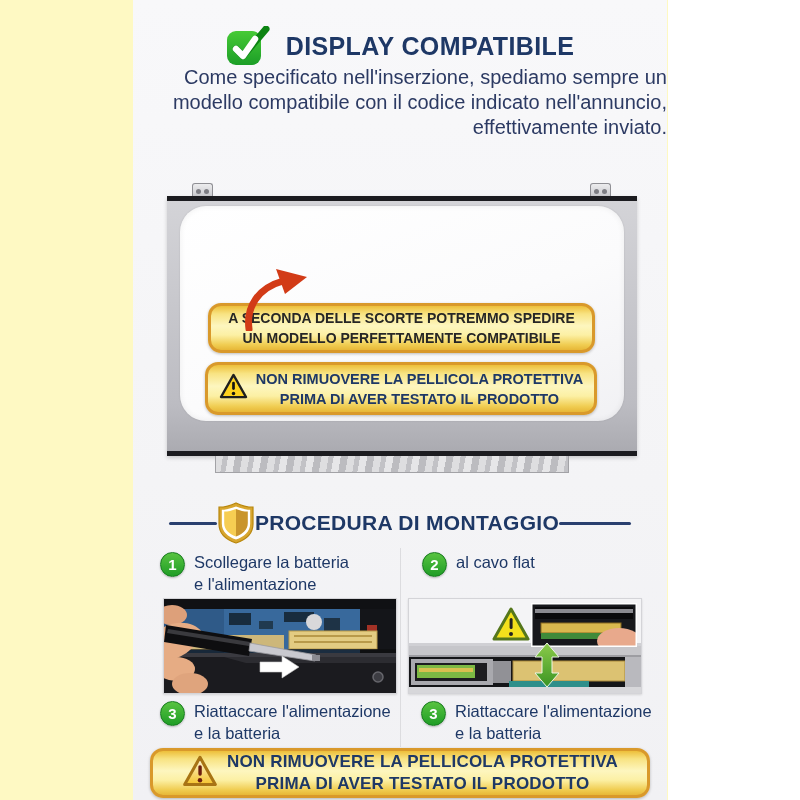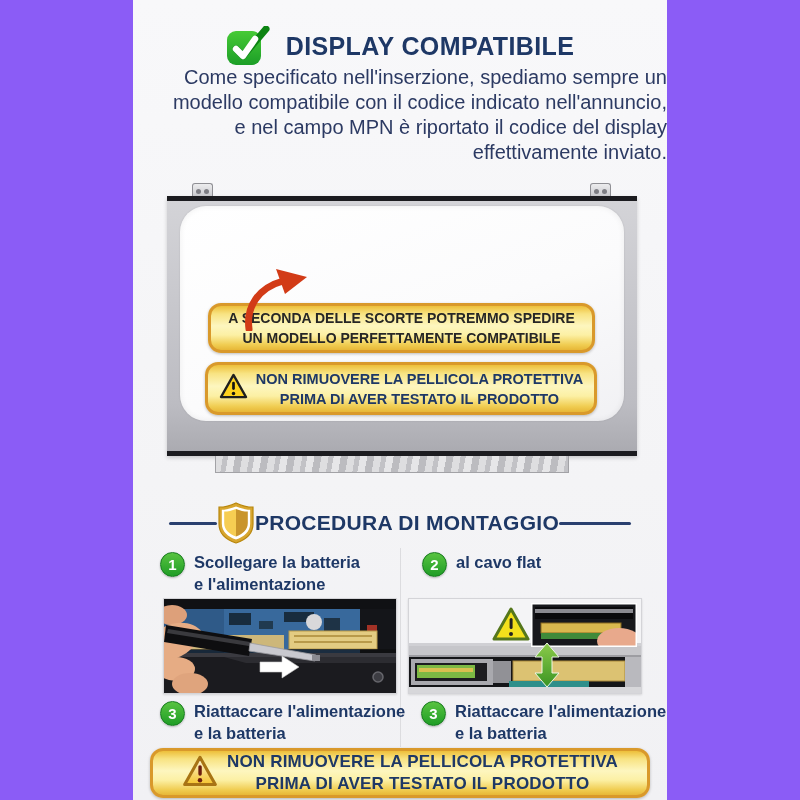--- a/index.html
+++ b/index.html
@@ -1,16 +1,16 @@
 <!DOCTYPE html>
 <html><head>
 <meta charset="utf-8">
 <style>
   html,body{margin:0;padding:0;background:#ffffff;}
-  .page{position:relative;width:800px;height:800px;background:#8b5cf6;overflow:hidden;
+  .page{position:relative;width:668px;height:800px;background:#fef9c3;overflow:hidden;
         font-family:"Liberation Sans","DejaVu Sans",sans-serif;}
   .content{position:absolute;left:133px;top:0;width:534px;height:800px;
            background:linear-gradient(180deg,#f8f8fa 0%,#f4f4f6 60%,#f1f1f4 100%);}
 
   
   .header{position:absolute;top:26px;left:0;width:534px;display:flex;align-items:center;
           justify-content:center;gap:14px;}
   .hdr-icon{display:inline-block;width:46px;height:40px;}
   .title{margin:0;font-size:25px;font-weight:bold;color:#1e3866;letter-spacing:.4px;}
 
@@ -57,21 +57,21 @@
   .proc-title{margin:0;font-size:21px;font-weight:bold;color:#1e3866;letter-spacing:.3px;}
   .shield{display:inline-block;width:38px;height:42px;}
 
   
   .col-divider{position:absolute;left:267px;top:548px;width:1px;height:199px;background:#dcdcdf;}
   .step{position:absolute;display:flex;align-items:flex-start;}
   .badge{flex:0 0 auto;width:25px;height:25px;border-radius:50%;margin-top:1px;
          background:linear-gradient(180deg,#58c340,#1f9d26);border:1px solid #157a1c;box-sizing:border-box;
          color:#fff;font-weight:bold;font-size:15px;line-height:23px;text-align:center;
          box-shadow:0 1px 2px rgba(0,0,0,.25);}
-  .step-text{margin-left:9px;font-size:16.5px;font-weight:bold;color:#1e3866;line-height:22px;}
+  .step-text{margin-left:9px;font-size:16.5px;font-weight:normal;color:#1e3866;line-height:22px;}
   .step-1{left:27px;top:551px;}
   .step-2{left:289px;top:551px;}
   .step-3l{left:27px;top:700px;}
   .step-3r{left:288px;top:700px;}
 
   .photo{position:absolute;top:598px;width:232px;height:94px;background:#fff;
          border:1px solid #d4d4d8;box-shadow:0 1px 2px rgba(0,0,0,.12);}
   .photo svg{display:block;}
   .photo-left{left:30px;}
   .photo-right{left:275px;}
@@ -111,21 +111,20 @@
           <path d="M10 23 L17 30 L40 3" stroke="#0d8413" stroke-width="7" fill="none" stroke-linecap="round" stroke-linejoin="round"></path>
           <path d="M10 23 L17 30 L29 13" stroke="#ffffff" stroke-width="6.5" fill="none" stroke-linecap="round" stroke-linejoin="round"></path>
         </svg>
       </span>
       <h1 class="title">DISPLAY COMPATIBILE</h1>
     </div>
 
     <div class="intro">
       <div>Come specificato nell'inserzione, spediamo sempre un</div>
       <div>modello compatibile con il codice indicato nell'annuncio,</div>
-      <div>e nel campo MPN è riportato il codice del display</div>
       <div>effettivamente inviato.</div>
     </div>
 
     <div class="panel">
       <div class="bracket b-left">
           <i></i>
           <i></i>
         </div>
       <div class="bracket b-right">
           <i></i>

